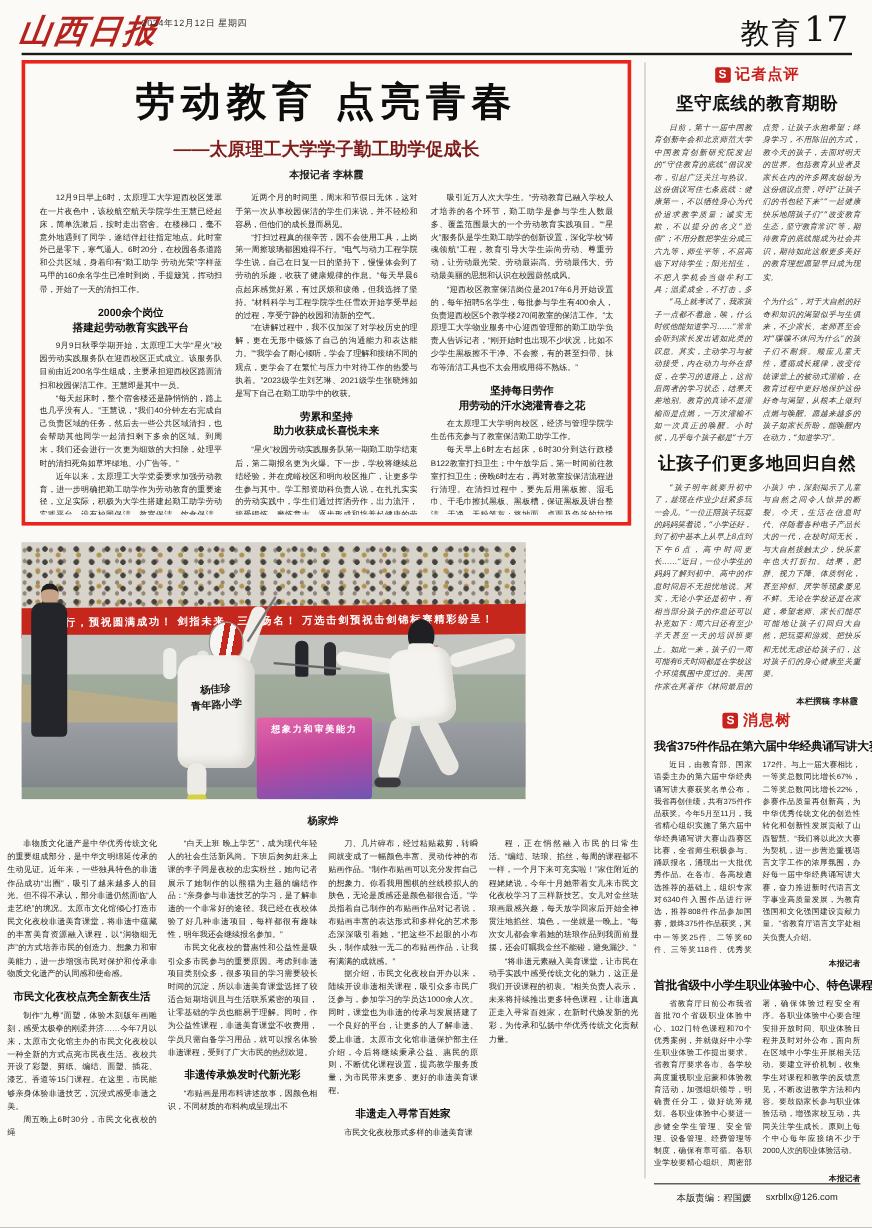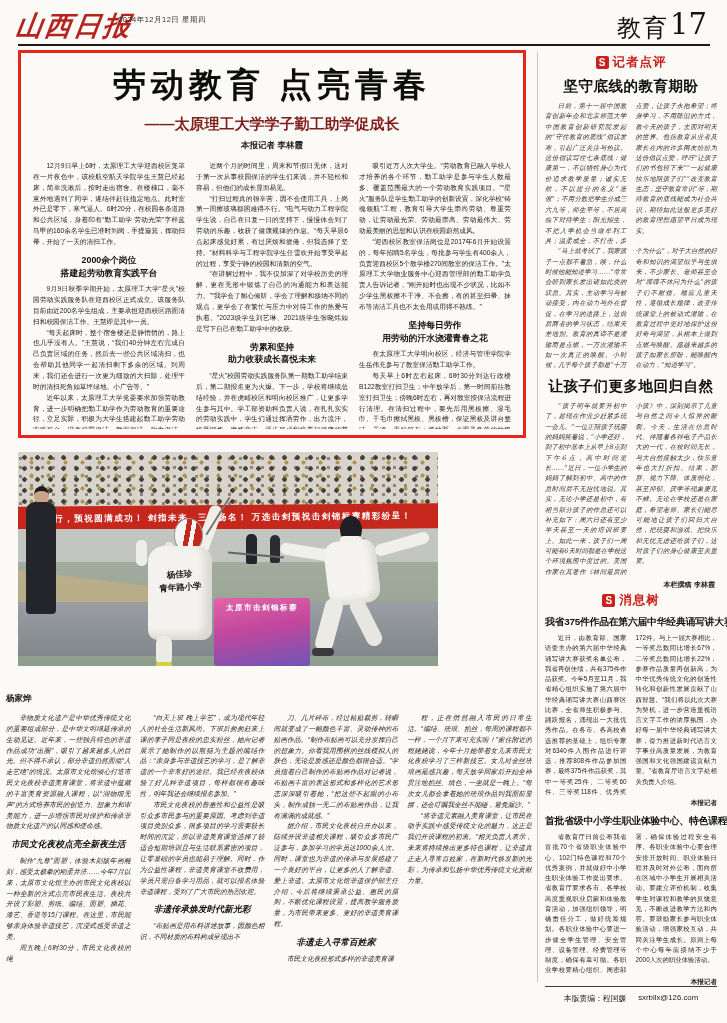--- a/index.html
+++ b/index.html
@@ -79,22 +79,22 @@
 
   
   .cap{position:absolute;left:446px;top:452px;width:86px;height:216px;overflow:hidden;}
   .cap-title{font-weight:bold;font-size:11.5px;text-align:center;line-height:1.4;margin:2px 0 7px;color:#111;}
   .cap-body{font-size:6.4px;line-height:1.65;text-align:justify;color:#2a2a2a;text-indent:2em;}
   .cap-credit{text-align:right;font-weight:bold;font-size:6.4px;margin-top:4px;}
 
   
   .ba{position:absolute;left:6px;top:672px;width:526px;}
   .ba-title{text-align:center;font-size:29px;font-weight:bold;letter-spacing:4px;color:#0d0d0d;}
-  .ba-author{font-size:8.5px;margin-top:21px;font-weight:bold;}
-  .ba-cols{display:flex;gap:9px;margin-top:8px;height:262px;overflow:hidden;font-style:italic;}
+  .ba-author{text-align:center;font-size:8.5px;margin-top:7px;font-weight:bold;}
+  .ba-cols{display:flex;gap:9px;margin-top:8px;height:262px;overflow:hidden;}
   .ba-col{flex:1;min-width:0;}
 
   
   .sidebar{position:absolute;left:545px;top:52px;width:172px;}
   .badge-row{display:flex;justify-content:center;align-items:center;gap:4px;margin:2px 0 3px;}
   .badge-s{width:13px;height:13px;background:#c9211c;color:#fff;font-weight:bold;font-size:10px;
            display:flex;align-items:center;justify-content:center;border-radius:2px;}
   .badge-label{color:#c9211c;font-weight:bold;font-size:12.5px;letter-spacing:1px;}
   .sb-h1{font-size:14.5px;font-weight:bold;text-align:center;margin:6px 0 5px;letter-spacing:.5px;color:#111;}
   .kai{font-family:"DejaVu Serif",serif;font-style:italic;font-size:6.4px;line-height:1.62;color:#333;
@@ -189,21 +189,21 @@
       <div class="armL"></div>
         <div class="blade"></div>
         <div class="armR"></div>
       <div class="mask"></div>
         <div class="bib"></div>
       <div class="torso"></div>
         <div class="legF"></div>
         <div class="legB"></div>
         <div class="shoe"></div>
     </div>
-    <div class="ph-sign"><span>太原市击剑锦标赛</span></div>
+    <div class="ph-sign"><span>想象力和审美能力</span></div>
   </div>
 
 
   <div class="ba">
     <div class="ba-author">杨家烨</div>
     <div class="ba-cols">
       <div class="ba-col bt">
         <p>非物质文化遗产是中华优秀传统文化的重要组成部分，是中华文明绵延传承的生动见证。近年来，一些独具特色的非遗作品成功“出圈”，吸引了越来越多人的目光。但不得不承认，部分非遗仍然面临“人走艺绝”的境况。太原市文化馆倾心打造市民文化夜校非遗美育课堂，将非遗中蕴藏的丰富美育资源融入课程，以“润物细无声”的方式培养市民的创造力、想象力和审美能力，进一步增强市民对保护和传承非物质文化遗产的认同感和使命感。</p>
         <div class="sub2">市民文化夜校点亮全新夜生活</div>
         <p>制作“九尊”面塑，体验木刻版年画雕刻，感受太极拳的刚柔并济……今年7月以来，太原市文化馆主办的市民文化夜校以一种全新的方式点亮市民夜生活。夜校共开设了彩塑、剪纸、编结、面塑、插花、漆艺、香道等15门课程。在这里，市民能够亲身体验非遗技艺，沉浸式感受非遗之美。</p>

